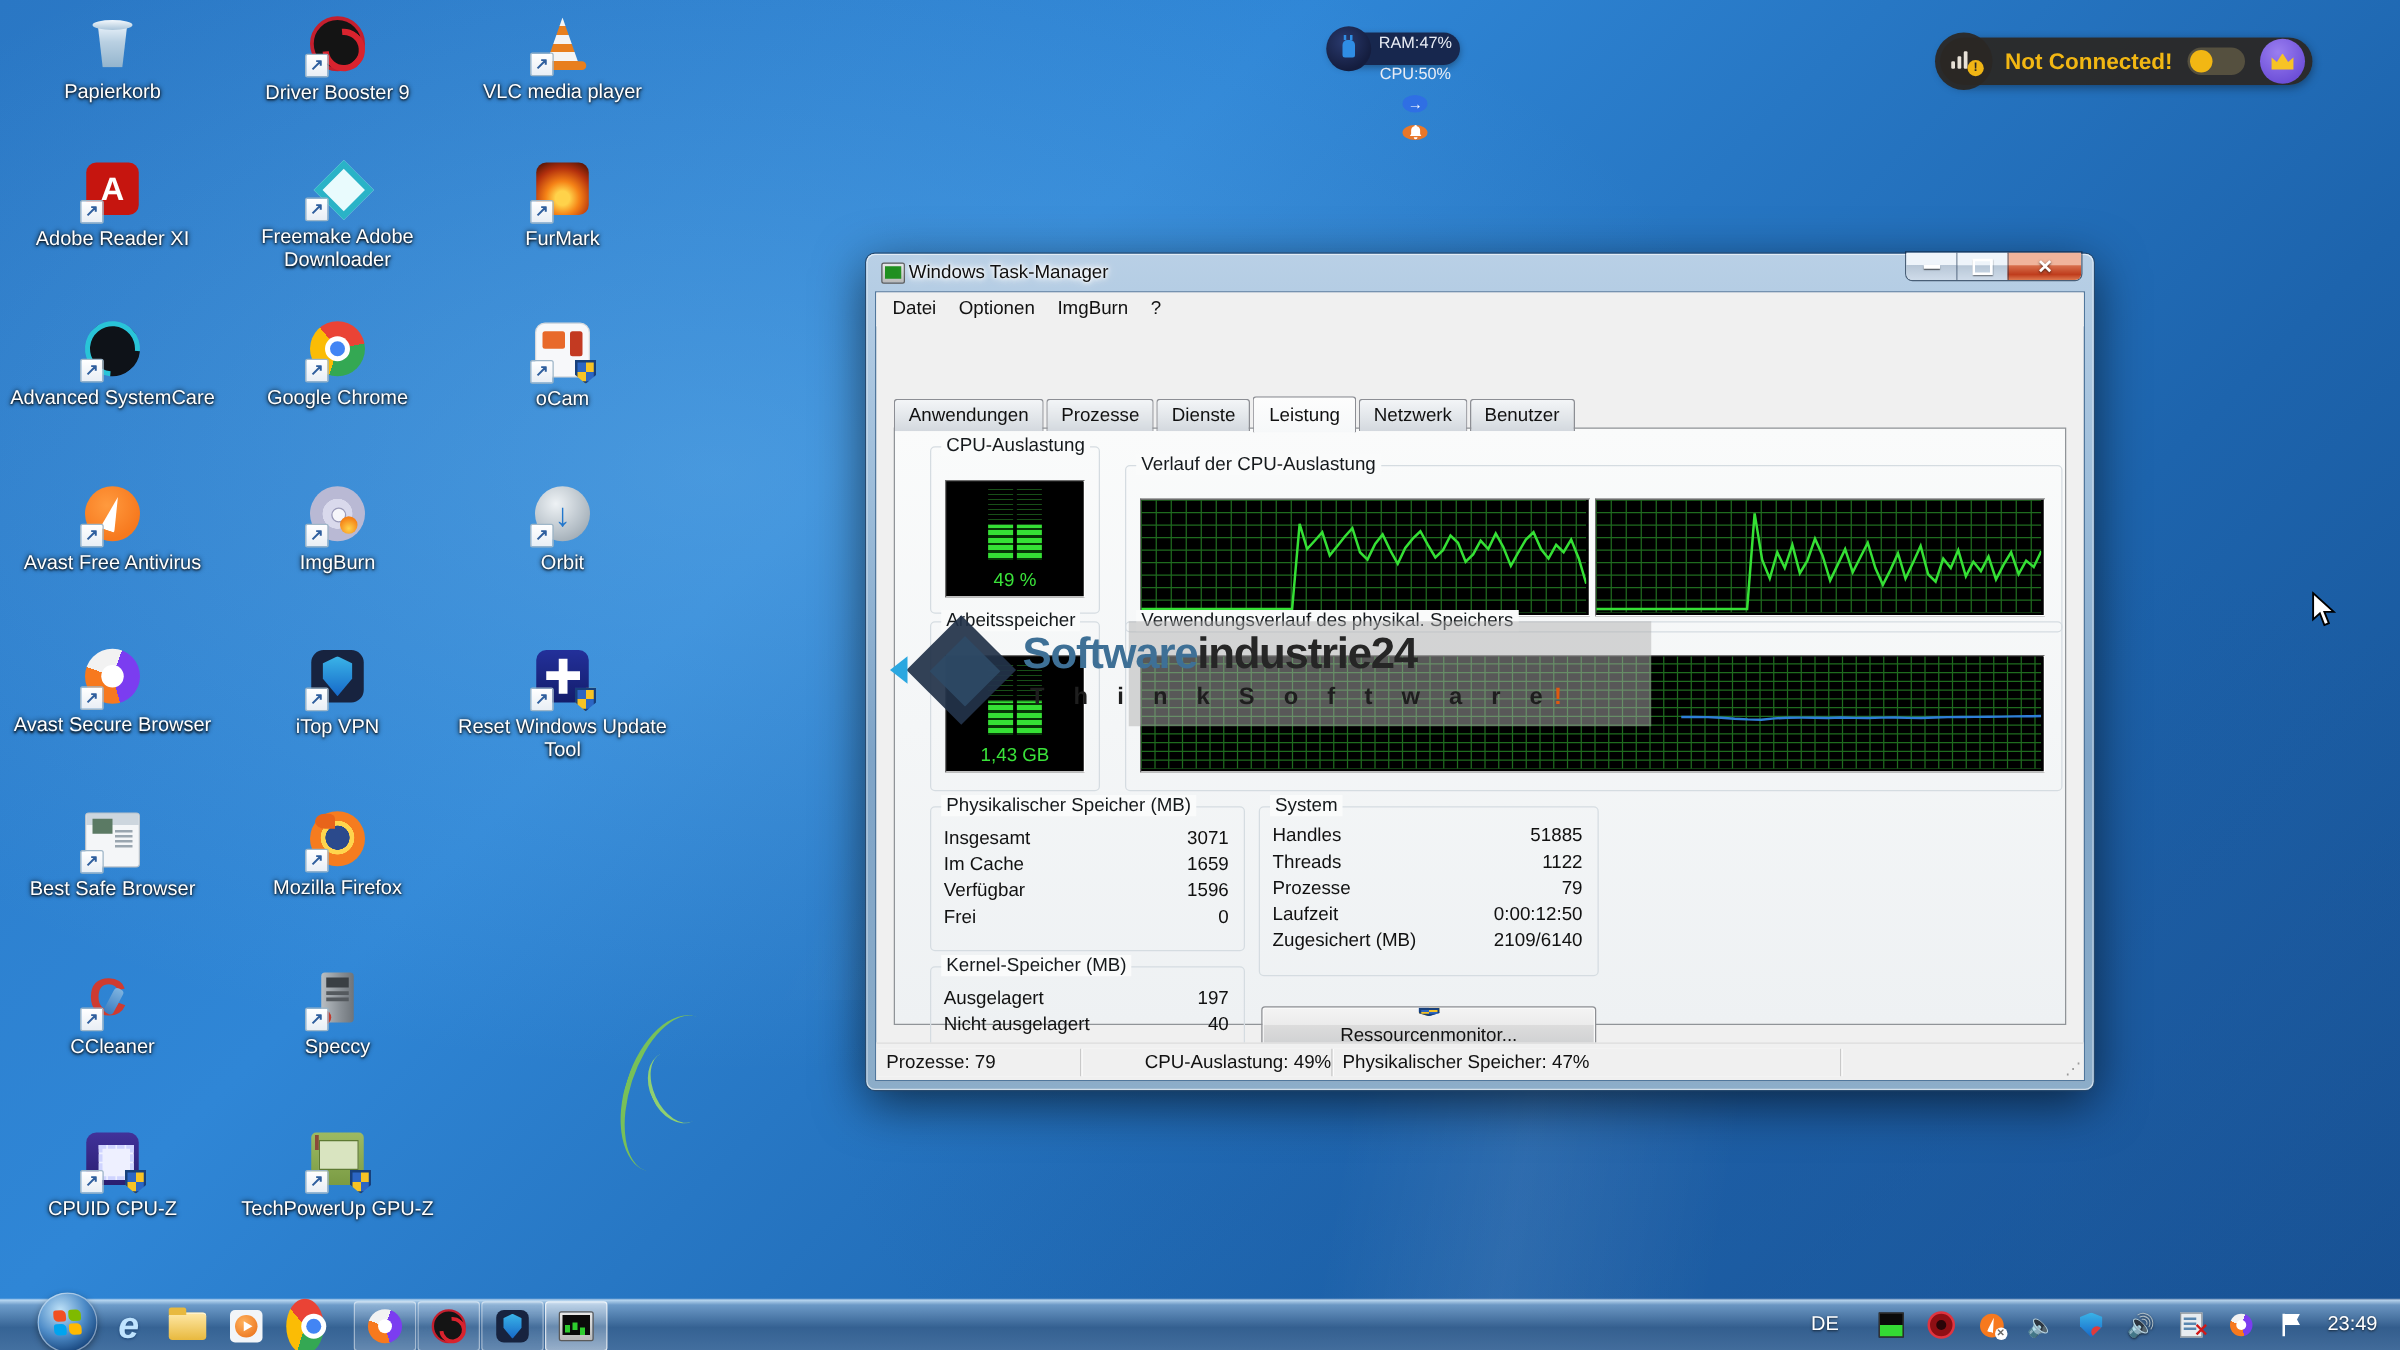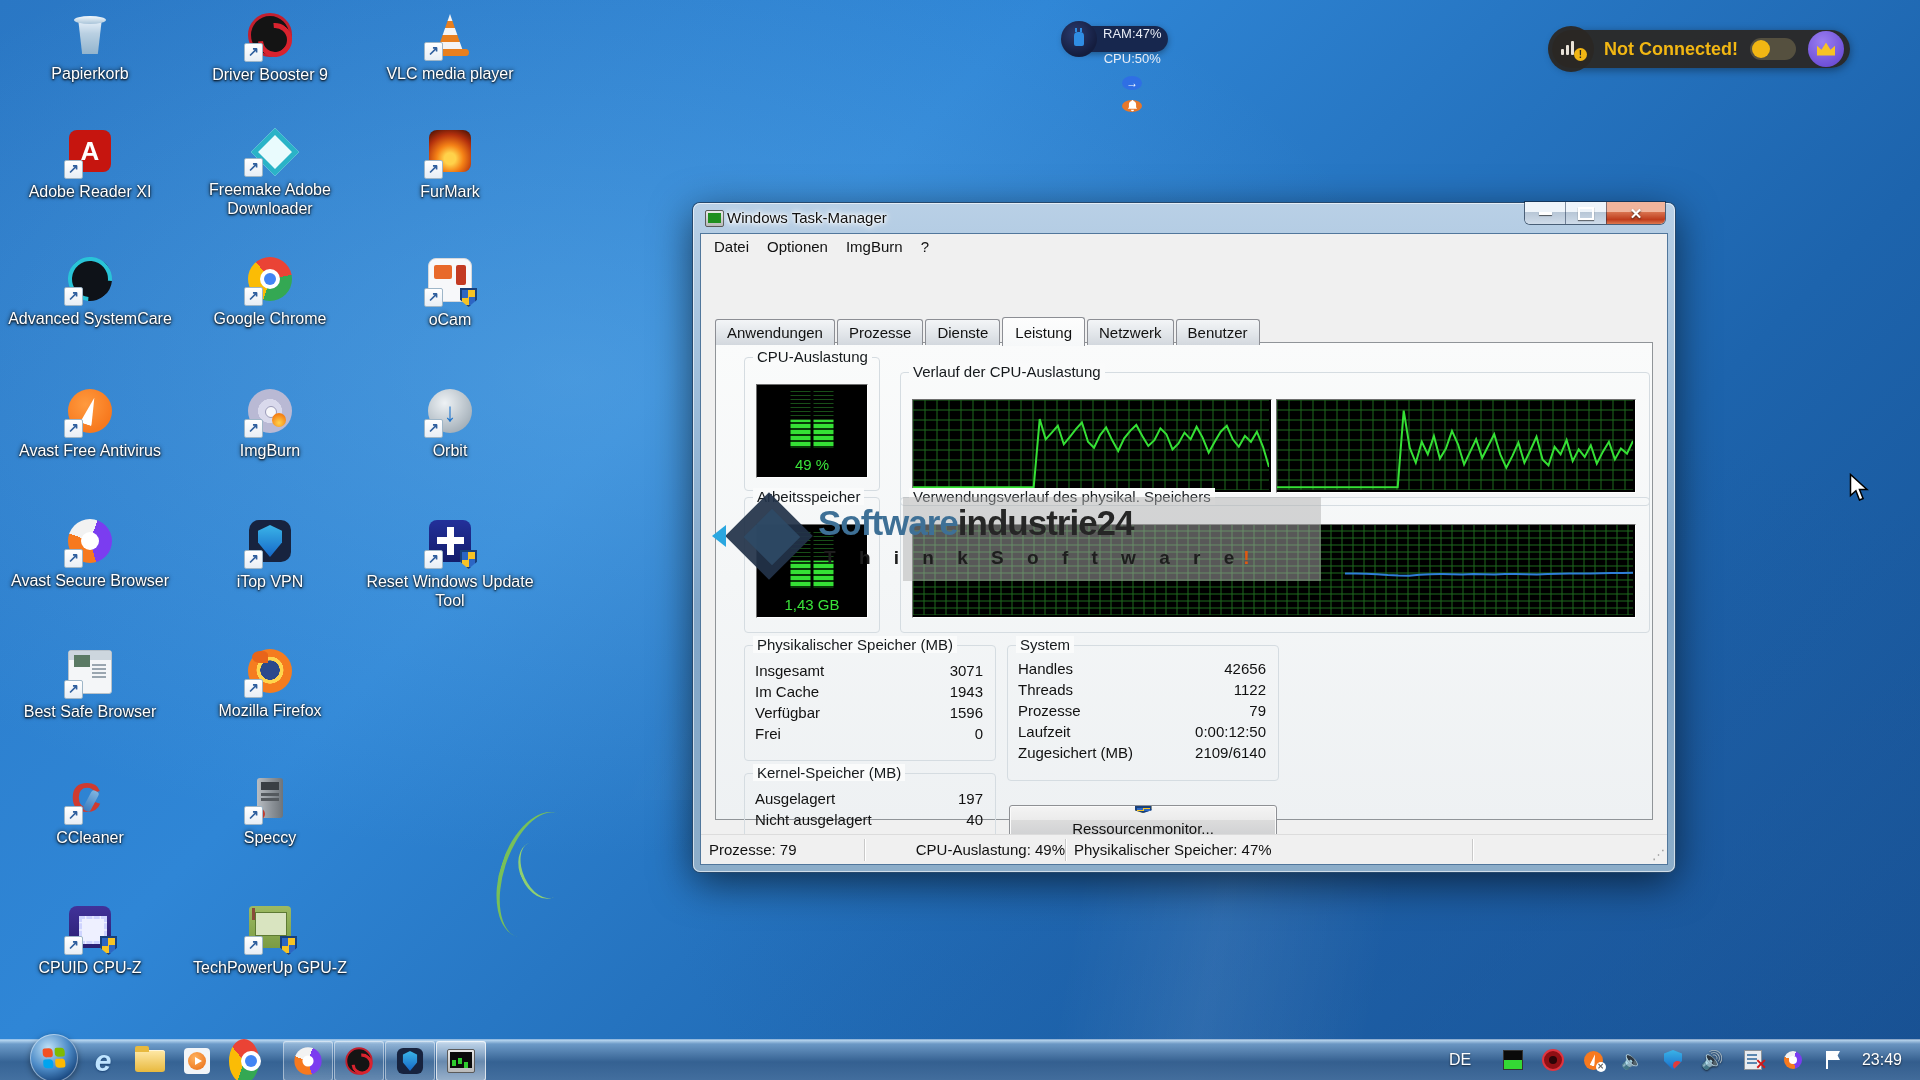--- a/index.html
+++ b/index.html
@@ -563,21 +563,21 @@
 
         <div class="gbox" style="left:28px;top:302px;width:250px;height:114px;">
           <span class="glabel">Physikalischer Speicher (MB)</span>
           <div class="rows" id="phys-rows" style="padding-top:14px;">
               <div class="srow">
                 <span>Insgesamt</span>
                 <span>3071</span>
               </div>
               <div class="srow">
                 <span>Im Cache</span>
-                <span>1943</span>
+                <span>1659</span>
               </div>
               <div class="srow">
                 <span>Verfügbar</span>
                 <span>1596</span>
               </div>
               <div class="srow">
                 <span>Frei</span>
                 <span>0</span>
               </div>
             </div>
@@ -595,21 +595,21 @@
                 <span>40</span>
               </div>
             </div>
         </div>
 
         <div class="gbox" style="left:291px;top:302px;width:270px;height:134px;">
           <span class="glabel">System</span>
           <div class="rows" id="system-rows" style="padding-top:12px;">
               <div class="srow">
                 <span>Handles</span>
-                <span>42656</span>
+                <span>51885</span>
               </div>
               <div class="srow">
                 <span>Threads</span>
                 <span>1122</span>
               </div>
               <div class="srow">
                 <span>Prozesse</span>
                 <span>79</span>
               </div>
               <div class="srow">

